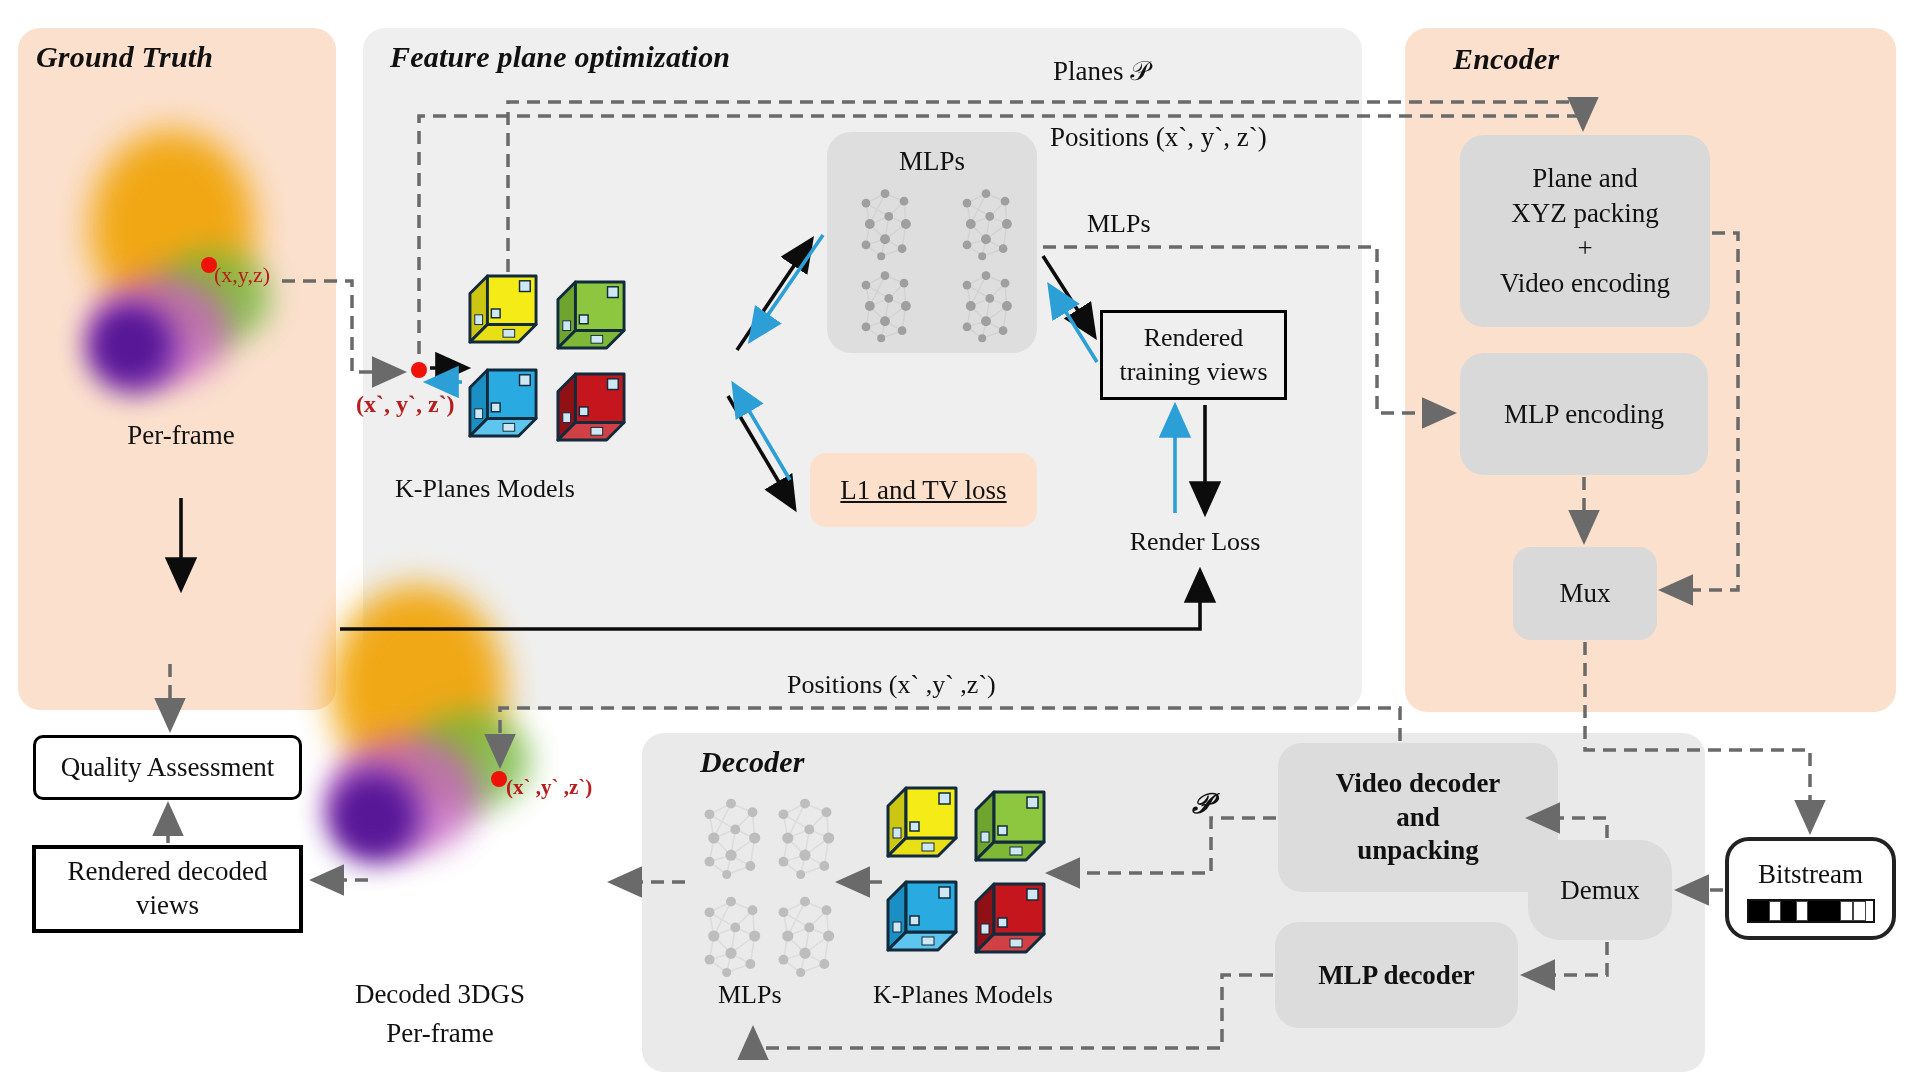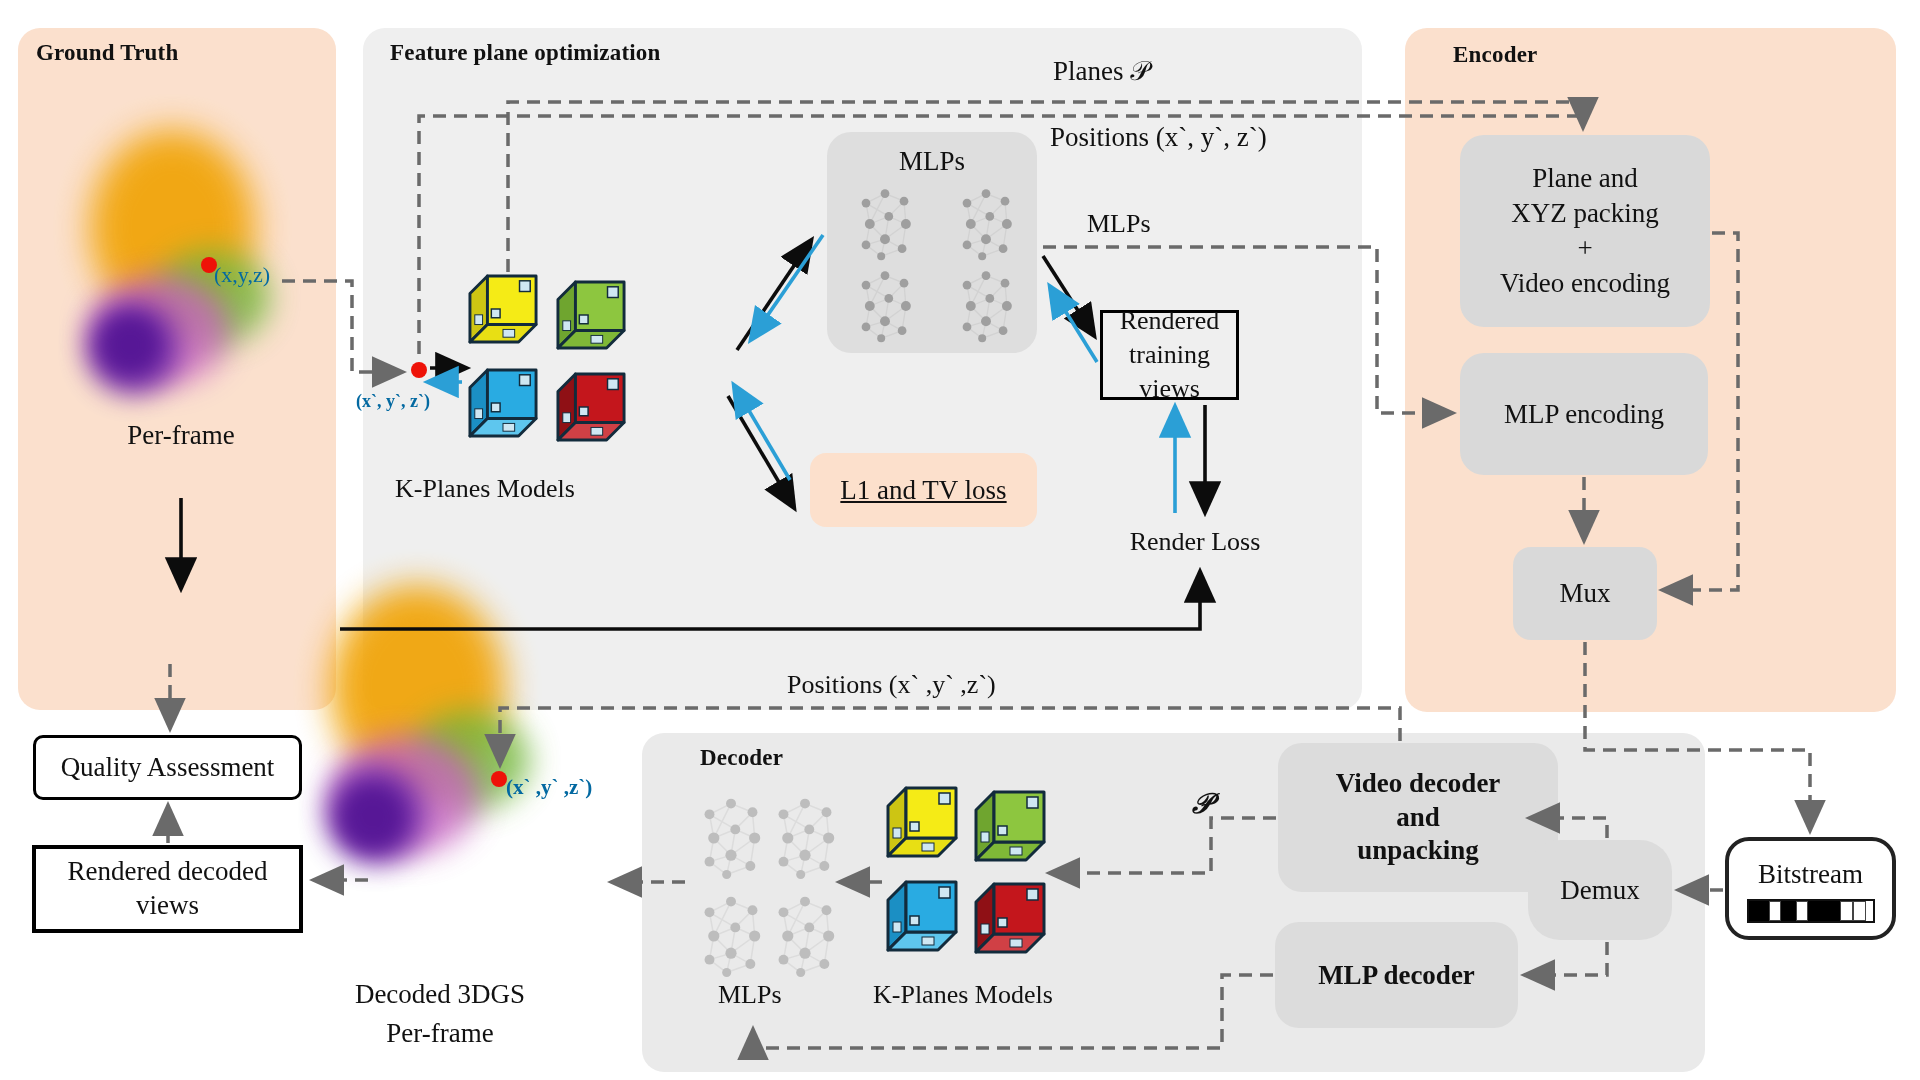--- a/index.html
+++ b/index.html
@@ -1,26 +1,26 @@
 <!DOCTYPE html>
 <html><head>
 <meta charset="utf-8">
 <style>
   html,body{margin:0;padding:0;background:#ffffff;}
   #stage{position:relative;width:1920px;height:1080px;background:#ffffff;overflow:hidden;
          font-family:"Liberation Serif","DejaVu Serif",serif;color:#111;}
   .panel{position:absolute;border-radius:22px;}
   .panel-peach{background:#fbe0cd;}
   .panel-gray{background:#efefef;}
-  .title{position:absolute;font-weight:700;font-size:23px;letter-spacing:.2px;}
+  .title{position:absolute;font-weight:700;font-size:30px;letter-spacing:.2px;font-style:italic;}
   .box{position:absolute;display:flex;flex-direction:column;align-items:center;justify-content:center;
        text-align:center;box-sizing:border-box;}
   .graybox{background:#d9d9d9;border-radius:24px;}
   .label{position:absolute;font-size:26px;white-space:nowrap;}
-  .red{color:#0369a1;}
+  .red{color:#b91c1c;}
   .blob{position:absolute;}
   .blob > div{position:absolute;border-radius:50%;}
   svg.overlay{position:absolute;left:0;top:0;pointer-events:none;}
   .dash{fill:none;stroke:#6a6a6a;stroke-width:3.5;stroke-dasharray:13 8;}
   .solid{fill:none;stroke:#0c0c0c;stroke-width:3.6;}
   .bluea{fill:none;stroke:#2b9fd6;stroke-width:3.6;}
   .barcode{position:absolute;display:flex;border:2.5px solid #111;height:24px;box-sizing:border-box;}
   .barcode div{height:100%;box-sizing:border-box;}
 </style>
 </head>
@@ -62,32 +62,32 @@
   </div>
   <div class="box" style="left:32px;top:845px;width:271px;height:88px;border:4px solid #000;background:#fff;font-size:27px;line-height:1.25;">
     <div>Rendered decoded</div>
     <div>views</div>
   </div>
   <div class="label" style="left:300px;top:975px;width:280px;text-align:center;white-space:normal;line-height:1.45;font-size:27px;">
     <div>Decoded 3DGS</div>
     <div>Per-frame</div>
   </div>
 
-  <div class="label red" style="left:356px;top:391px;font-size:18px;font-weight:700;">(x`, y`, z`)</div>
+  <div class="label red" style="left:356px;top:391px;font-size:24px;font-weight:700;">(x`, y`, z`)</div>
   <div class="label" style="left:395px;top:474px;">K-Planes Models</div>
 
   <div class="box graybox" style="left:827px;top:132px;width:210px;height:221px;background:#dedede;justify-content:flex-start;padding-top:14px;">
     <div style="font-size:27px;">MLPs</div>
   </div>
 
   <div class="box" style="left:810px;top:453px;width:227px;height:74px;background:#fce0cc;border-radius:16px;font-size:27px;text-decoration:underline;">
     <div>L1 and TV loss</div>
   </div>
 
-  <div class="box" style="left:1100px;top:310px;width:139px;height:90px;border:3.5px solid #000;font-size:26px;line-height:1.3;">
+  <div class="box" style="left:1100px;top:310px;width:187px;height:90px;border:3.5px solid #000;font-size:26px;line-height:1.3;">
     <div>Rendered</div>
     <div>training views</div>
   </div>
   <div class="label" style="left:1110px;top:527px;width:170px;text-align:center;">Render Loss</div>
 
   <div class="label" style="left:1053px;top:56px;font-size:27px;">Planes 𝒫</div>
   <div class="label" style="left:1050px;top:122px;font-size:27px;">Positions (x`, y`, z`)</div>
   <div class="label" style="left:1087px;top:209px;">MLPs</div>
   <div class="label" style="left:787px;top:670px;">Positions (x` ,y` ,z`)</div>
 

